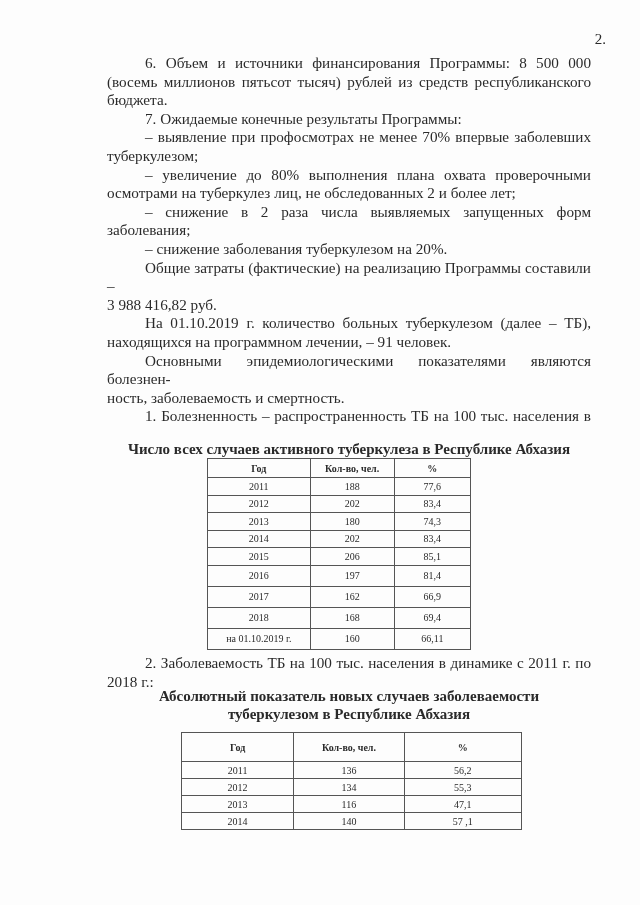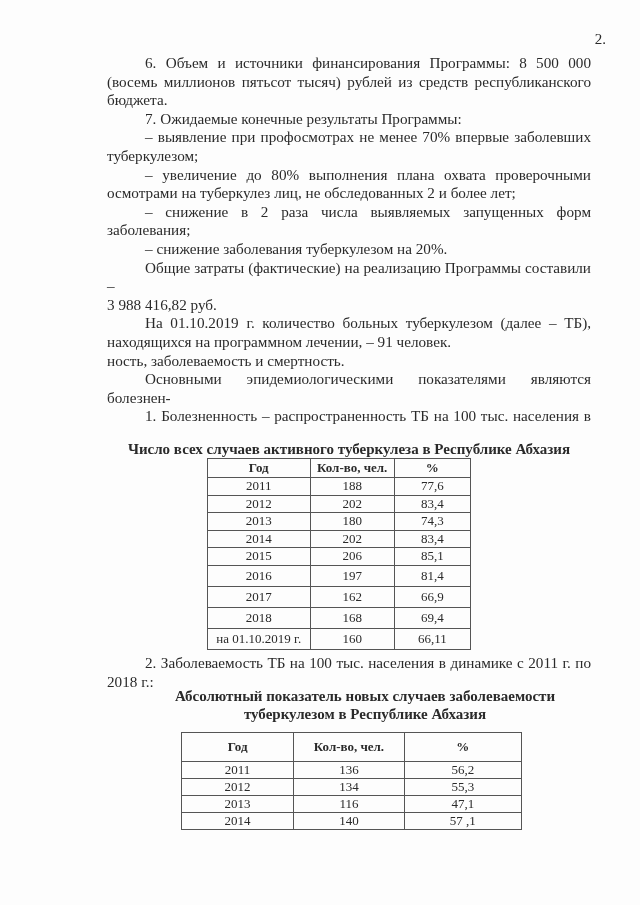--- a/index.html
+++ b/index.html
@@ -6,21 +6,21 @@
   body {
     width: 640px; height: 905px; background: #fdfdfd; position: relative; overflow: hidden;
     font-family: "Liberation Serif", "DejaVu Serif", serif; color: #2a2a2a;
   }
   .page-num { position: absolute; top: 31px; right: 34px; font-size: 15px; }
   .body-text { position: absolute; left: 107px; width: 484px; font-size: 15.2px; line-height: 18.6px; }
   .p { margin: 0; text-align: justify; }
   .ind { text-indent: 38px; }
   .just-last { text-align-last: justify; }
   .t-title { position: absolute; font-weight: bold; font-size: 15px; text-align: center; line-height: 18px; }
-  table { position: absolute; border-collapse: collapse; font-size: 13px; border-radius: 16px; }
+  table { position: absolute; border-collapse: collapse; font-size: 10px; border-radius: 16px; }
   td, th { border: 1px solid #555; text-align: center; padding: 0; font-weight: normal; }
   th { font-weight: bold; }
   #t1 { left: 207px; top: 458px; width: 264px; }
   #t1 th, #t1 td { height: 16.5px; }
   #t1 th { height: 18px; }
   #t2 { left: 181px; top: 732px; width: 341px; }
   #t2 th { height: 28px; }
   #t2 td { height: 16px; }
 </style>
 </head>
@@ -37,22 +37,22 @@
   <p class="p">туберкулезом;</p>
   <p class="p ind just-last">– увеличение до 80% выполнения плана охвата проверочными</p>
   <p class="p">осмотрами на туберкулез лиц, не обследованных 2 и более лет;</p>
   <p class="p ind just-last">– снижение в 2 раза числа выявляемых запущенных форм</p>
   <p class="p">заболевания;</p>
   <p class="p ind">– снижение заболевания туберкулезом на 20%.</p>
   <p class="p ind just-last">Общие затраты (фактические) на реализацию Программы составили –</p>
   <p class="p">3 988 416,82 руб.</p>
   <p class="p ind just-last">На 01.10.2019 г. количество больных туберкулезом (далее – ТБ),</p>
   <p class="p">находящихся на программном лечении, – 91 человек.</p>
+  <p class="p ind just-last">Основными эпидемиологическими показателями являются болезнен-</p>
   <p class="p">ность, заболеваемость и смертность.</p>
-  <p class="p ind just-last">Основными эпидемиологическими показателями являются болезнен-</p>
   <p class="p ind just-last">1.   Болезненность – распространенность ТБ  на 100 тыс. населения в</p>
 </div>
 
 <div class="t-title" style="left:107px; width:484px; top:440px;">Число всех случаев активного туберкулеза в Республике Абхазия</div>
 
 <table id="t1">
   <thead>
     <tr>
       <th style="width:39%">Год</th>
       <th style="width:32%">Кол-во, чел.</th>
@@ -106,21 +106,21 @@
         <td>66,11</td>
       </tr>
   </tbody>
 </table>
 
 <div class="body-text" style="top:654px;">
   <p class="p ind just-last">2.   Заболеваемость  ТБ на 100 тыс. населения в динамике с 2011 г. по</p>
   <p class="p">2018 г.:</p>
 </div>
 
-<div class="t-title" style="left:123px; width:484px; top:687px;">
+<div class="t-title" style="left:107px; width:484px; top:687px;">
   <div>Абсолютный показатель новых случаев заболеваемости</div>
   <div>туберкулезом в Республике Абхазия</div>
 </div>
 
 <table id="t2">
   <thead>
     <tr>
       <th style="width:33%">Год</th>
       <th style="width:32.5%">Кол-во, чел.</th>
       <th>%</th>

